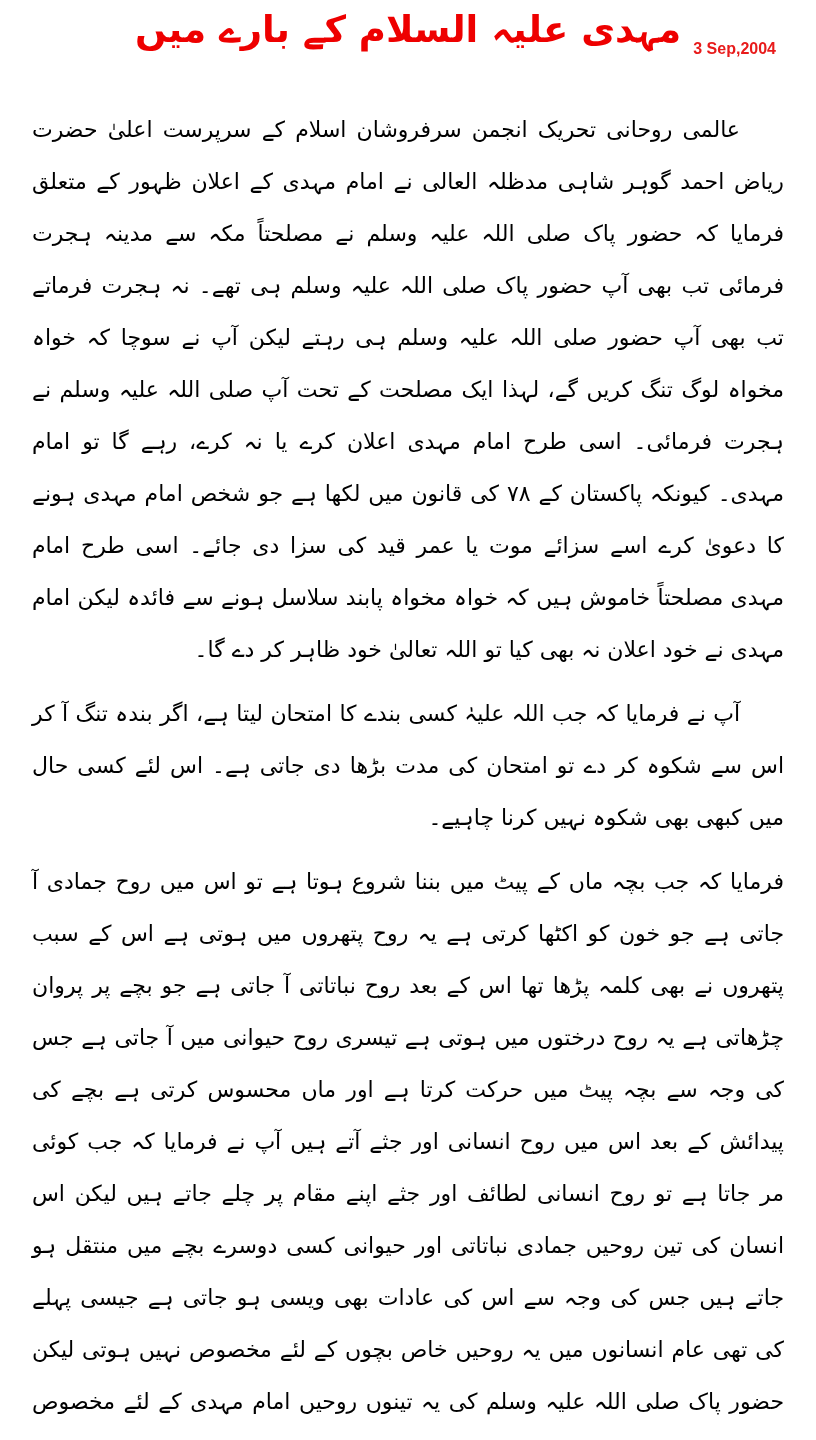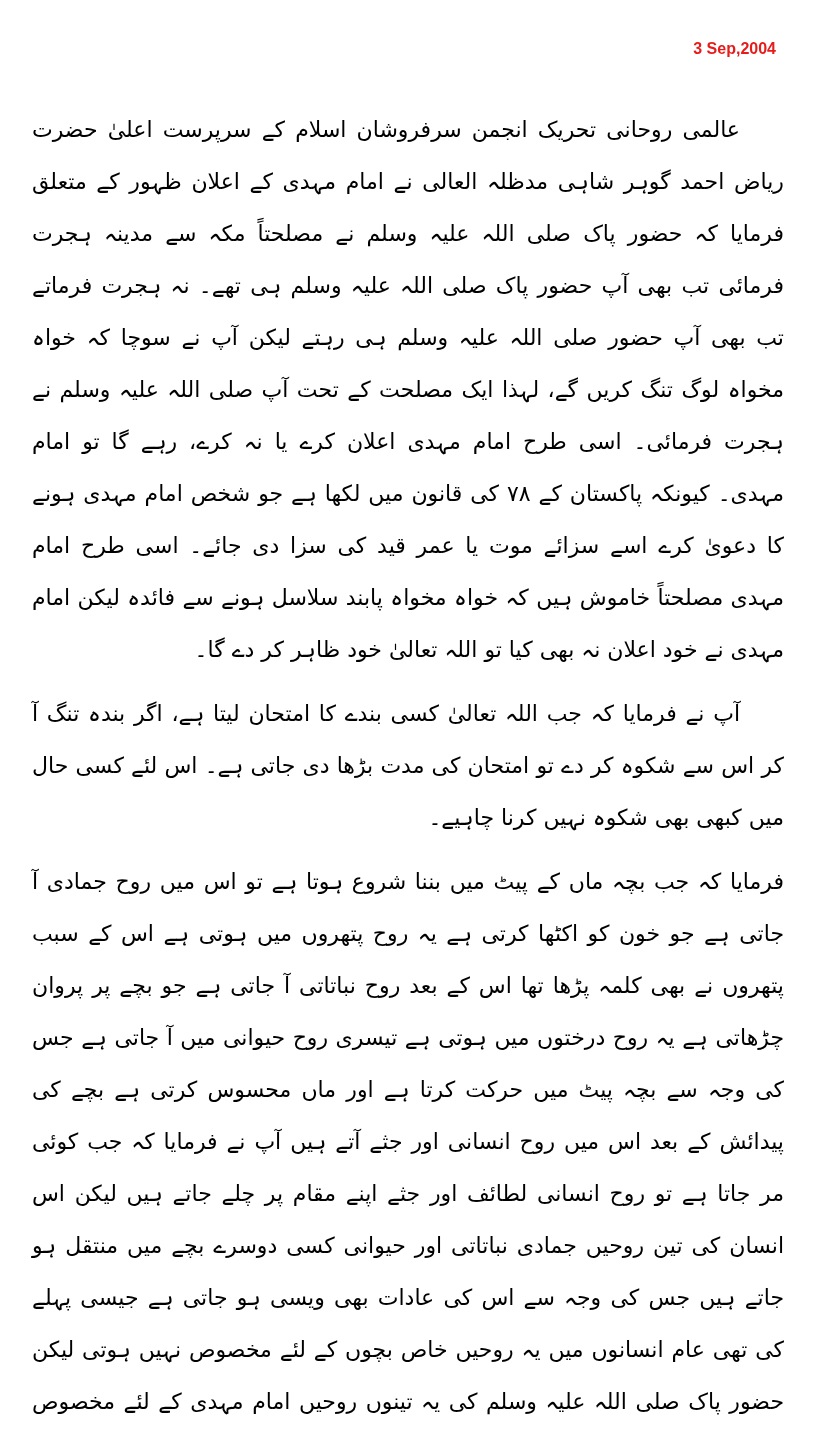--- a/index.html
+++ b/index.html
@@ -38,22 +38,23 @@
   }
   .article p{margin:12px;padding:0;}
   .article p.indent{text-indent:44px;}
 </style>
 </head>
 <body>
 
 <div class="page">
 
   <div class="header">
+    <div class="page-title">مہدی علیہ السلام کے بارے میں</div>
     <div class="date">3 Sep,2004</div>
   </div>
 
   <div class="article">
     <p class="indent">عالمی روحانی تحریک انجمن سرفروشان اسلام کے سرپرست اعلیٰ حضرت ریاض احمد گوہر شاہی مدظلہ العالی نے امام مہدی کے اعلان ظہور کے متعلق فرمایا کہ حضور پاک صلی اللہ علیہ وسلم نے مصلحتاً مکہ سے مدینہ ہجرت فرمائی تب بھی آپ حضور پاک صلی اللہ علیہ وسلم ہی تھے۔ نہ ہجرت فرماتے تب بھی آپ حضور صلی اللہ علیہ وسلم ہی رہتے لیکن آپ نے سوچا کہ خواہ مخواہ لوگ تنگ کریں گے، لہذا ایک مصلحت کے تحت آپ صلی اللہ علیہ وسلم نے ہجرت فرمائی۔ اسی طرح امام مہدی اعلان کرے یا نہ کرے، رہے گا تو امام مہدی۔ کیونکہ پاکستان کے ۷۸ کی قانون میں لکھا ہے جو شخص امام مہدی ہونے کا دعویٰ کرے اسے سزائے موت یا عمر قید کی سزا دی جائے۔ اسی طرح امام مہدی مصلحتاً خاموش ہیں کہ خواہ مخواہ پابند سلاسل ہونے سے فائدہ لیکن امام مہدی نے خود اعلان نہ بھی کیا تو اللہ تعالیٰ خود ظاہر کر دے گا۔</p>
-    <p class="indent">آپ نے فرمایا کہ جب اللہ تعالیٰ کسی بندے کا امتحان لیتا ہے، اگر بندہ تنگ آ کر اس سے شکوہ کر دے تو امتحان کی مدت بڑھا دی جاتی ہے۔ اس لئے کسی حال میں کبھی بھی شکوہ نہیں کرنا چاہیے۔</p>
+    <p class="indent">آپ نے فرمایا کہ جب اللہ علیہٰ کسی بندے کا امتحان لیتا ہے، اگر بندہ تنگ آ کر اس سے شکوہ کر دے تو امتحان کی مدت بڑھا دی جاتی ہے۔ اس لئے کسی حال میں کبھی بھی شکوہ نہیں کرنا چاہیے۔</p>
     <p>فرمایا کہ جب بچہ ماں کے پیٹ میں بننا شروع ہوتا ہے تو اس میں روح جمادی آ جاتی ہے جو خون کو اکٹھا کرتی ہے یہ روح پتھروں میں ہوتی ہے اس کے سبب پتھروں نے بھی کلمہ پڑھا تھا اس کے بعد روح نباتاتی آ جاتی ہے جو بچے پر پروان چڑھاتی ہے یہ روح درختوں میں ہوتی ہے تیسری روح حیوانی میں آ جاتی ہے جس کی وجہ سے بچہ پیٹ میں حرکت کرتا ہے اور ماں محسوس کرتی ہے بچے کی پیدائش کے بعد اس میں روح انسانی اور جثے آتے ہیں آپ نے فرمایا کہ جب کوئی مر جاتا ہے تو روح انسانی لطائف اور جثے اپنے مقام پر چلے جاتے ہیں لیکن اس انسان کی تین روحیں جمادی نباتاتی اور حیوانی کسی دوسرے بچے میں منتقل ہو جاتے ہیں جس کی وجہ سے اس کی عادات بھی ویسی ہو جاتی ہے جیسی پہلے کی تھی عام انسانوں میں یہ روحیں خاص بچوں کے لئے مخصوص نہیں ہوتی لیکن حضور پاک صلی اللہ علیہ وسلم کی یہ تینوں روحیں امام مہدی کے لئے مخصوص ہیں اس لئے جب صحابہ نے عرض کیا تھا کہ یا رسول اللہ امام مہدی آپ خود ہی تو نہیں ہوں گے تو آپ صلی اللہ علیہ وسلم خاموش ہو گئے تھے بس یہی سبب بھی ہے جس کی وجہ سے کہا جاتا ہے کہ امام مہدی کے والد عبداللہ اور والدہ آمنہ ہوں گی۔</p>
   </div>
 
 </div>
 
 </body></html>

